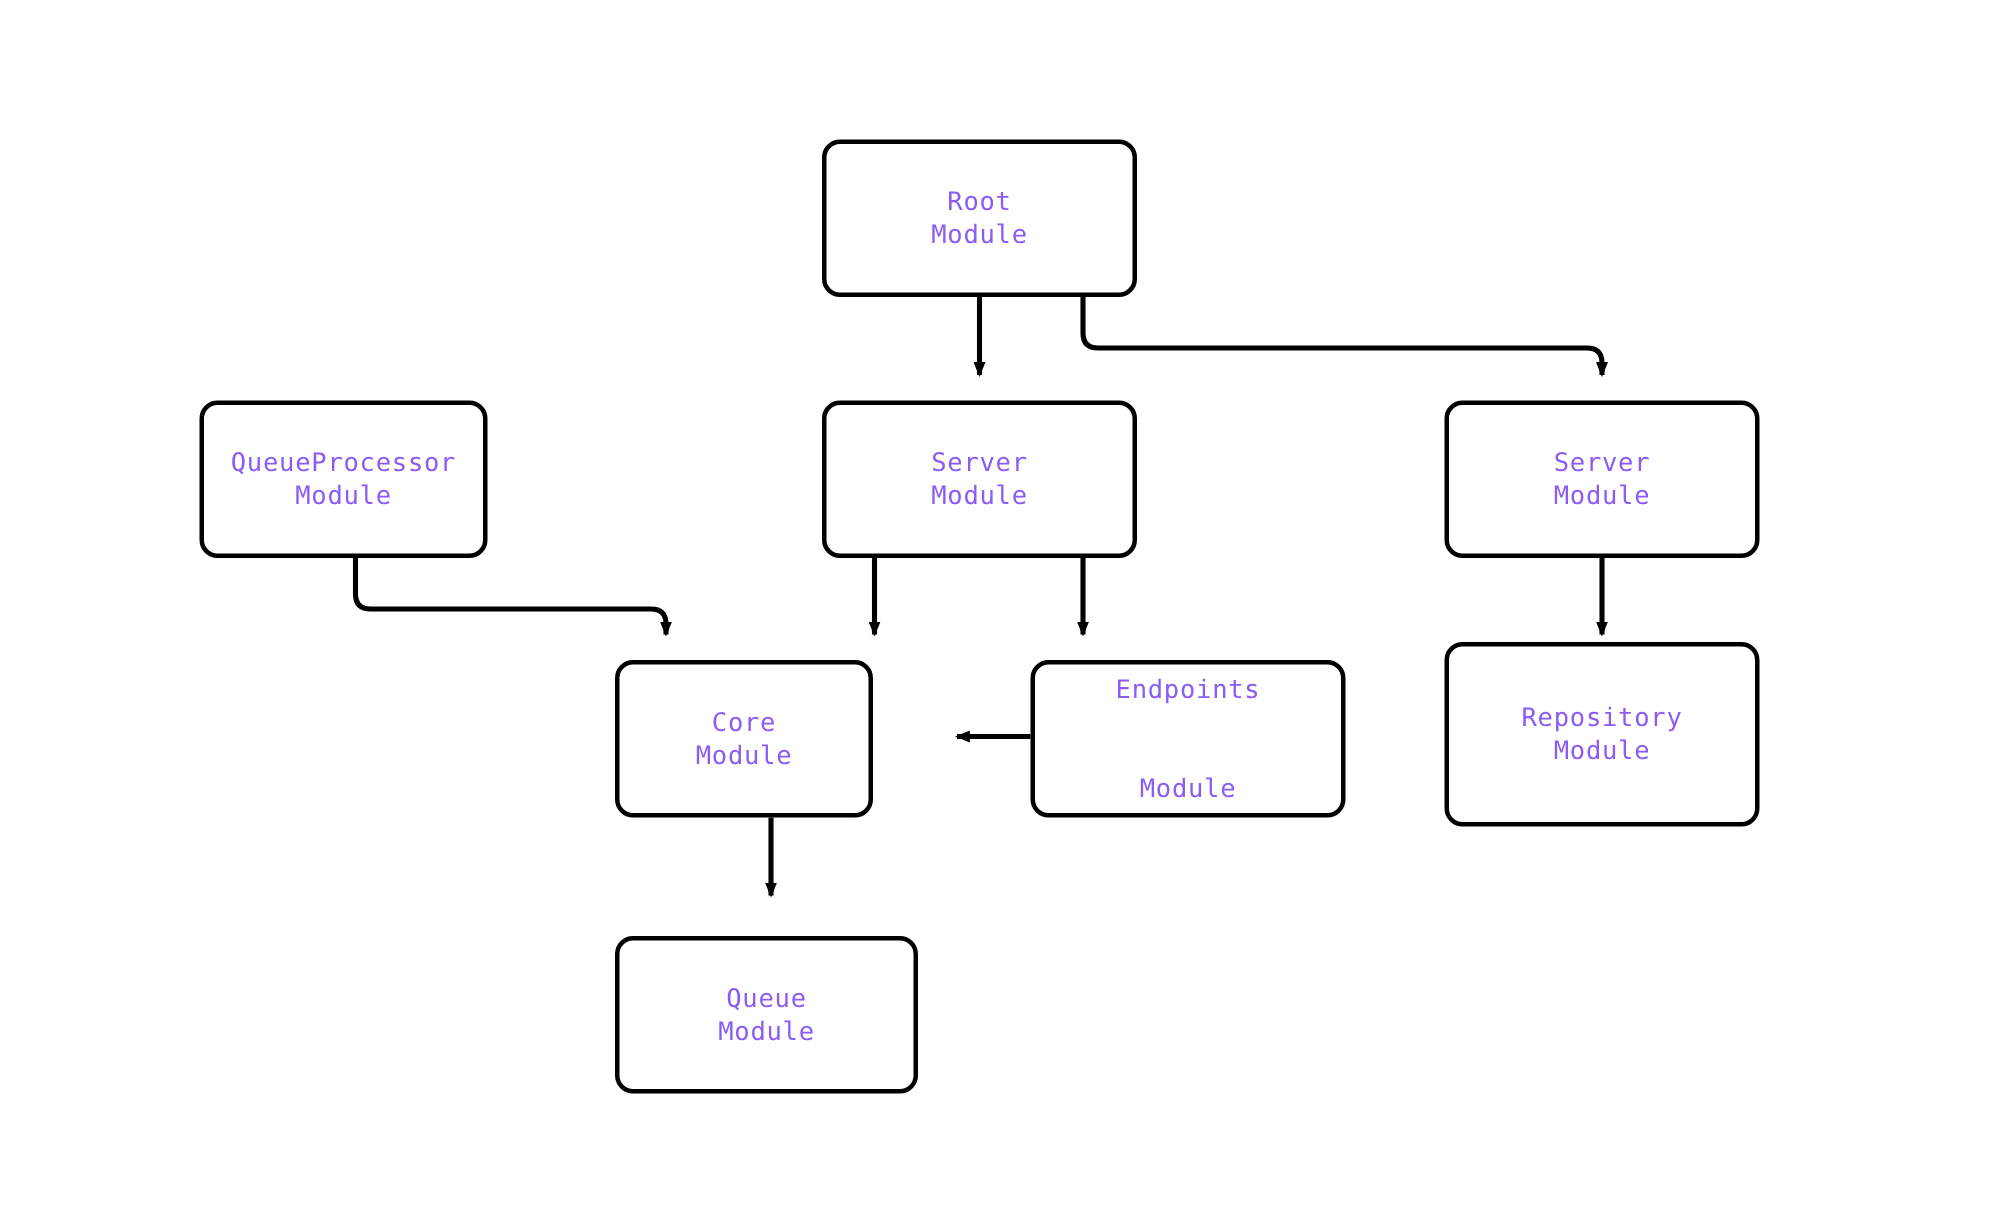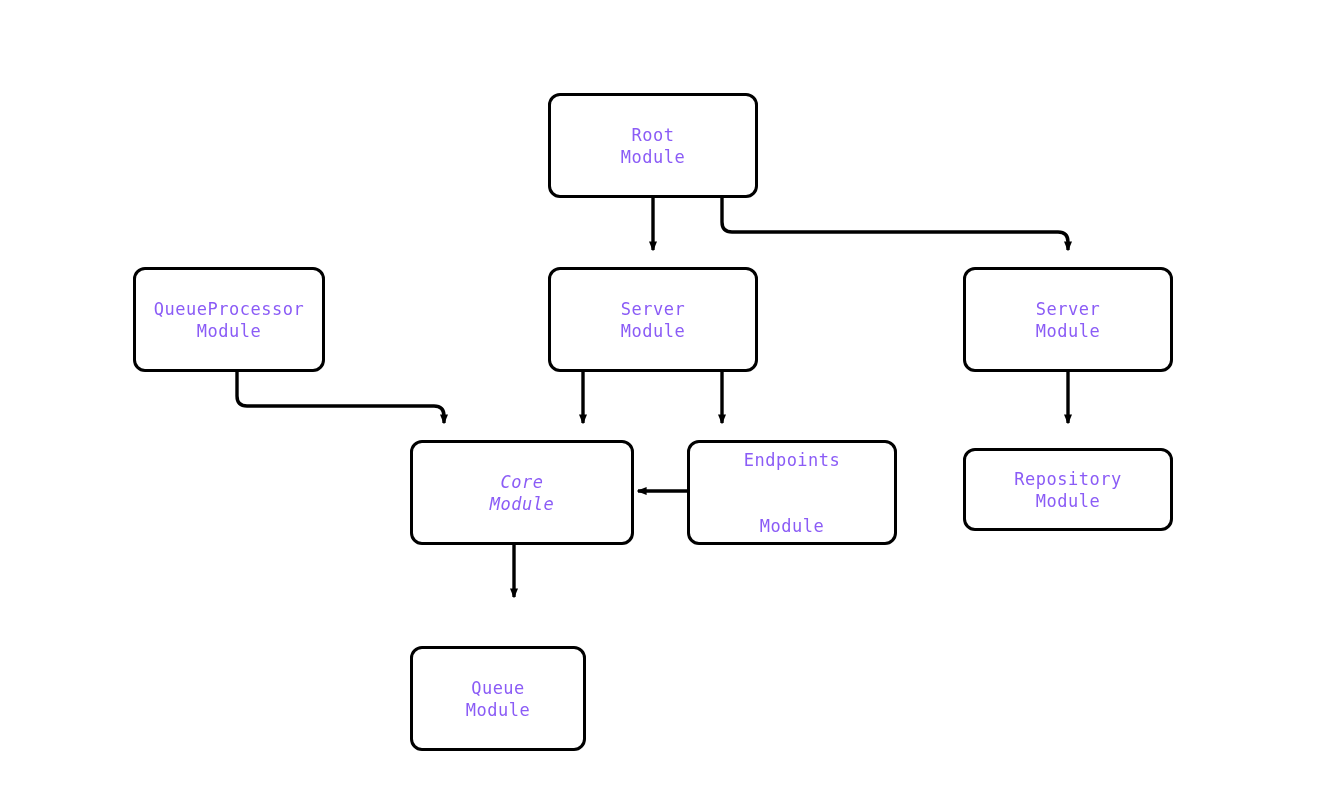--- a/index.html
+++ b/index.html
@@ -94,33 +94,33 @@
   <div class="node" style="left:548px; top:267px; width:210px; height:105px;">
     <div class="node-line">Server</div>
     <div class="node-line">Module</div>
   </div>
 
   <div class="node" style="left:963px; top:267px; width:210px; height:105px;">
     <div class="node-line">Server</div>
     <div class="node-line">Module</div>
   </div>
 
-  <div class="node" style="left:410px; top:440px; width:224px; height:105px;font-style:italic;">
+  <div class="node" style="left:410px; top:440px; width:172px; height:105px;">
     <div class="node-line">Core</div>
     <div class="node-line">Module</div>
   </div>
 
   <div class="node" style="left:687px; top:440px; width:210px; height:105px;gap:44px;">
     <div class="node-line">Endpoints</div>
     <div class="node-line">Module</div>
   </div>
 
-  <div class="node" style="left:963px; top:448px; width:210px; height:83px;">
+  <div class="node" style="left:963px; top:428px; width:210px; height:123px;">
     <div class="node-line">Repository</div>
     <div class="node-line">Module</div>
   </div>
 
-  <div class="node" style="left:410px; top:646px; width:176px; height:105px;">
+  <div class="node" style="left:410px; top:624px; width:202px; height:105px;">
     <div class="node-line">Queue</div>
     <div class="node-line">Module</div>
   </div>
 
 </div>
 
 </body></html>

